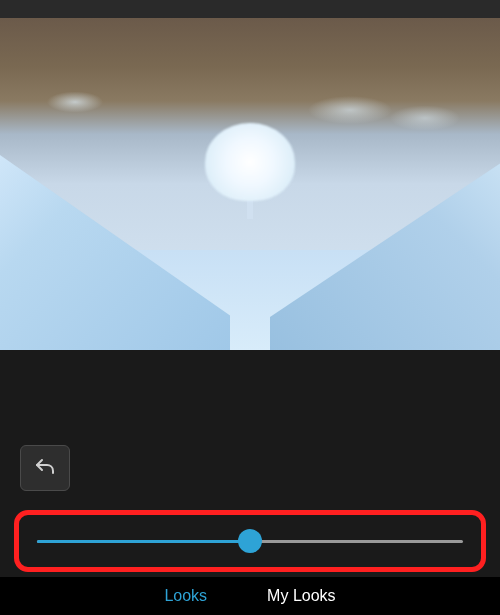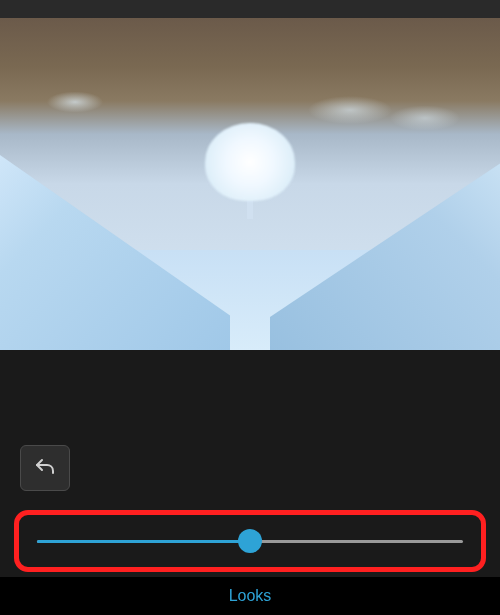--- a/index.html
+++ b/index.html
@@ -207,13 +207,14 @@
   <div class="slider-container">
     <div class="slider-track">
       <div class="slider-fill"></div>
     </div>
     <div class="slider-thumb"></div>
   </div>
 </div>
 
 <div class="tabs-row">
   <div class="tab active">Looks</div>
+  <div class="tab">My Looks</div>
 </div>
 
 </body></html>

